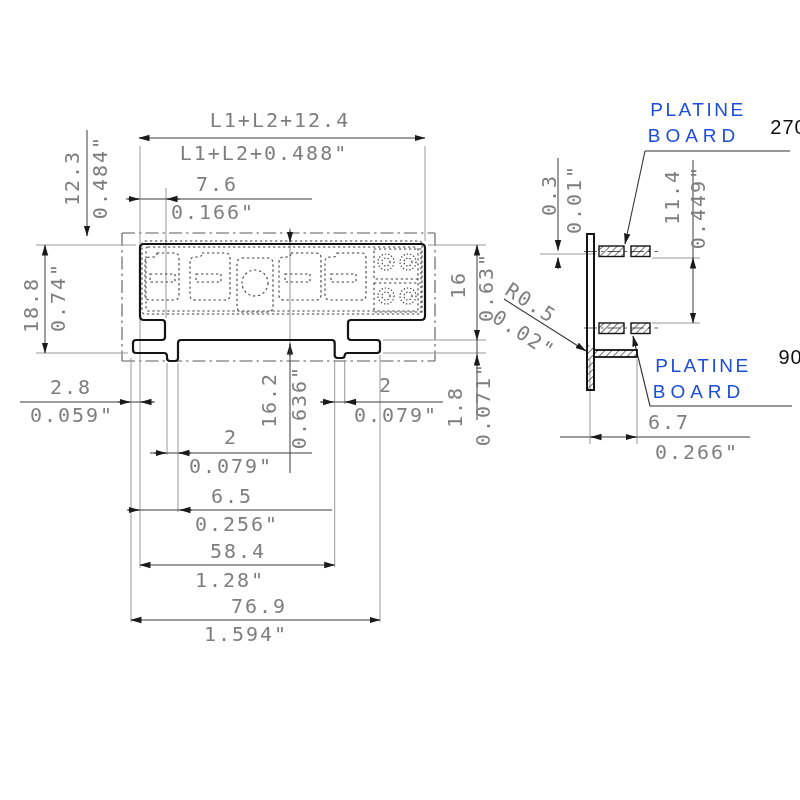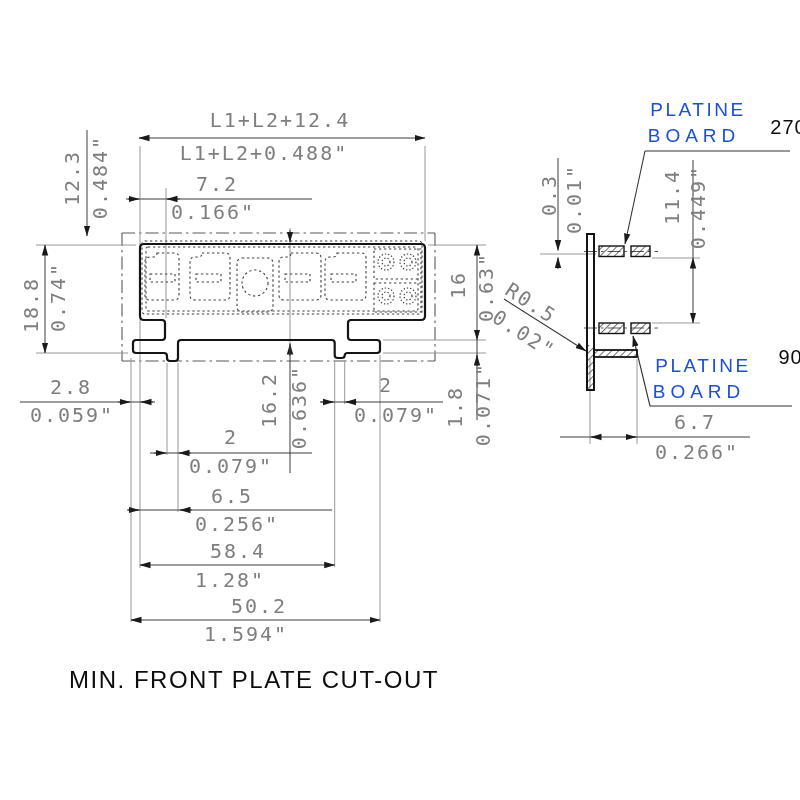--- a/index.html
+++ b/index.html
@@ -158,21 +158,21 @@
     <rect x="599" y="246" width="25" height="10.5" fill="url(#hat)" stroke="#141414" stroke-width="1.4"></rect>
     <rect x="631" y="246" width="19" height="10.5" fill="url(#hat)" stroke="#141414" stroke-width="1.4"></rect>
     <rect x="599" y="323" width="25" height="10.5" fill="url(#hat)" stroke="#141414" stroke-width="1.4"></rect>
     <rect x="631" y="323" width="19" height="10.5" fill="url(#hat)" stroke="#141414" stroke-width="1.4"></rect>
     <rect x="594" y="350" width="43" height="7" fill="url(#hat)" stroke="#141414" stroke-width="1.8"></rect>
   </g>
 </svg>
 
 <div class="dim" style="left:280px;top:120px">L1+L2+12.4</div>
 <div class="dim" style="left:264px;top:153px">L1+L2+0.488"</div>
-<div class="dim" style="left:217px;top:184px">7.2</div>
+<div class="dim" style="left:217px;top:184px">7.6</div>
 <div class="dim" style="left:213px;top:212px">0.166"</div>
 <div class="dim v" style="left:72px;top:178px">12.3</div>
 <div class="dim v" style="left:100px;top:177px">0.484"</div>
 <div class="dim v" style="left:31px;top:305px">18.8</div>
 <div class="dim v" style="left:58px;top:297px">0.74"</div>
 <div class="dim v" style="left:458px;top:285px">16</div>
 <div class="dim v" style="left:486px;top:287px">0.63"</div>
 <div class="dim v" style="left:455px;top:407px">1.8</div>
 <div class="dim v" style="left:483px;top:404px">0.071"</div>
 <div class="dim" style="left:71px;top:387px">2.8</div>
@@ -180,33 +180,32 @@
 <div class="dim v" style="left:269px;top:400px">16.2</div>
 <div class="dim v" style="left:299px;top:407px">0.636"</div>
 <div class="dim" style="left:386px;top:385px">2</div>
 <div class="dim" style="left:396px;top:415px">0.079"</div>
 <div class="dim" style="left:231px;top:437px">2</div>
 <div class="dim" style="left:231px;top:466px">0.079"</div>
 <div class="dim" style="left:232px;top:496px">6.5</div>
 <div class="dim" style="left:237px;top:524px">0.256"</div>
 <div class="dim" style="left:238px;top:551px">58.4</div>
 <div class="dim" style="left:230px;top:580px">1.28"</div>
-<div class="dim" style="left:259px;top:606px">50.2</div>
+<div class="dim" style="left:259px;top:606px">76.9</div>
 <div class="dim" style="left:246px;top:634px">1.594"</div>
 <div class="dim v" style="left:549px;top:195px">0.3</div>
 <div class="dim v" style="left:574px;top:199px">0.01"</div>
 <div class="dim v" style="left:672px;top:197px">11.4</div>
 <div class="dim v" style="left:698px;top:207px">0.449"</div>
 <div class="dim r" style="left:531px;top:303px">R0.5</div>
 <div class="dim r" style="left:524px;top:334px">0.02"</div>
-<div class="dim" style="left:695px;top:422px">6.7</div>
+<div class="dim" style="left:669px;top:422px">6.7</div>
 <div class="dim" style="left:697px;top:452px">0.266"</div>
 
 <div class="lbl" style="left:698px;top:109px">PLATINE</div>
 <div class="lbl" style="left:694px;top:135px;letter-spacing:5px">BOARD</div>
 <div class="deg" style="left:769px;top:127px">270°</div>
 <div class="lbl" style="left:703px;top:365px">PLATINE</div>
 <div class="lbl" style="left:699px;top:391px;letter-spacing:5px">BOARD</div>
 <div class="deg" style="left:771px;top:357px">90°</div>
 
-<div class="title" style="left:254px;top:680px">MIN. FRONT PLATE CUT-OUT</div>
 
 </div>
 
 </body></html>

